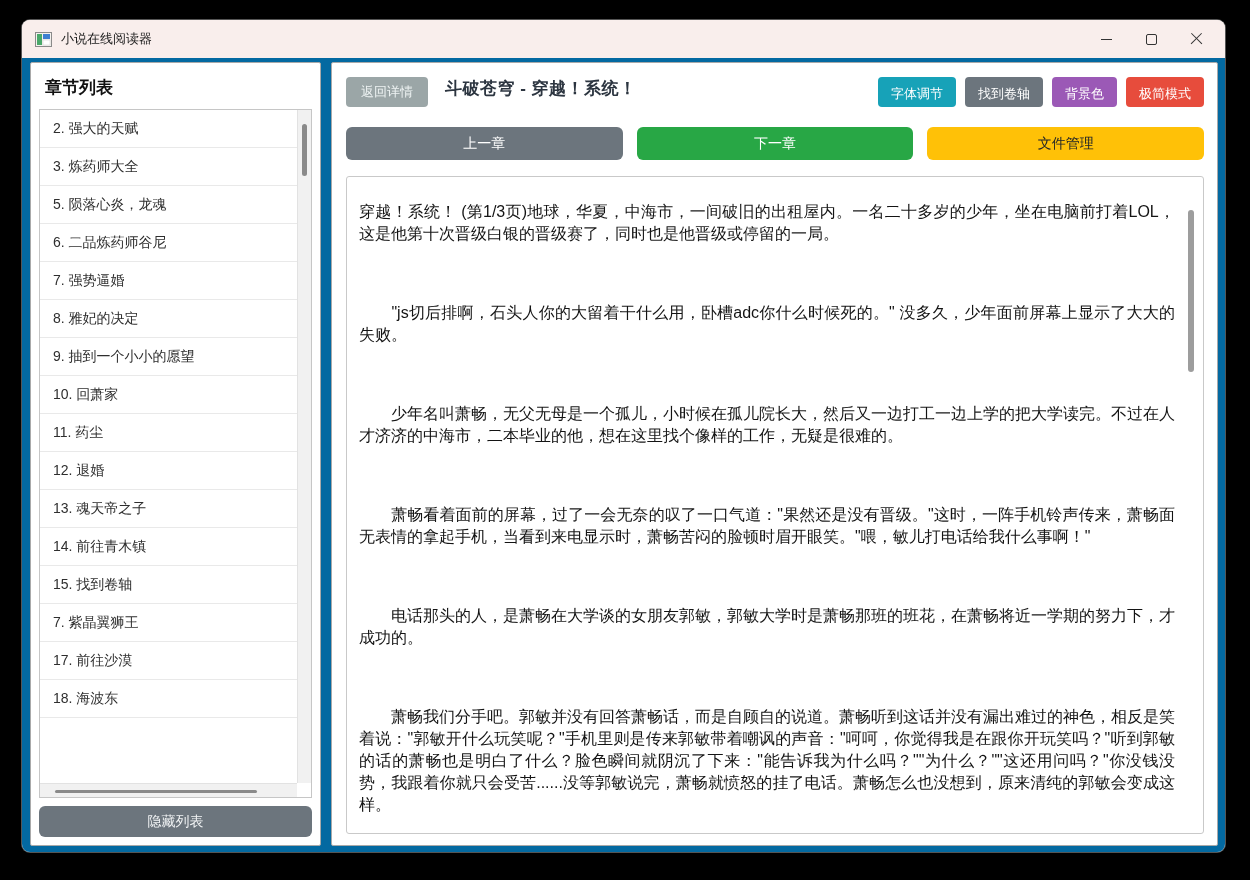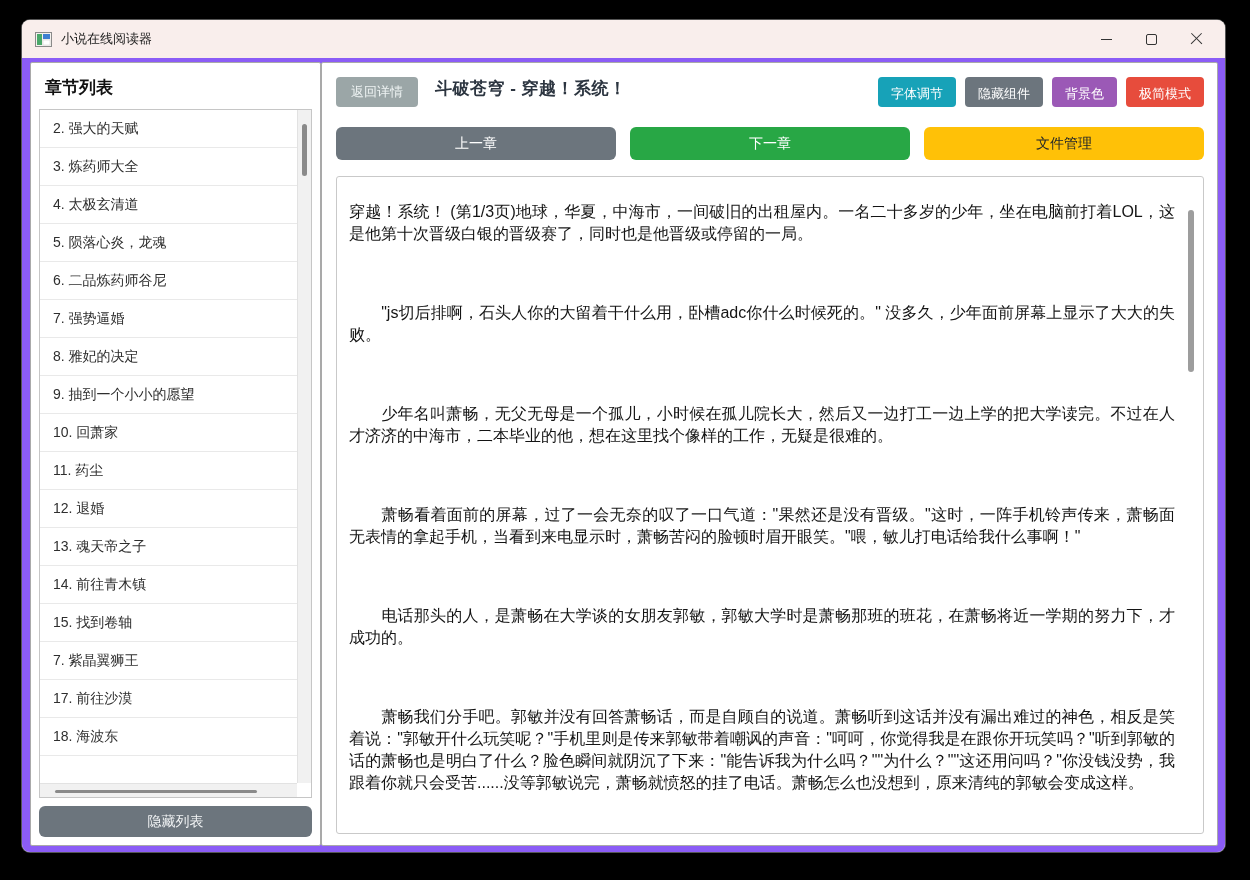--- a/index.html
+++ b/index.html
@@ -33,21 +33,21 @@
   .glyph-max { width: 11px; height: 11px; border: 1.4px solid #333; border-radius: 2px; display: block; }
   .glyph-close { position: relative; width: 13px; height: 13px; display: block; }
   .glyph-close::before, .glyph-close::after {
     content: ""; position: absolute; left: -1px; top: 5.5px; width: 15px; height: 1.4px;
     background: #333;
   }
   .glyph-close::before { transform: rotate(45deg); }
   .glyph-close::after { transform: rotate(-45deg); }
 
   
-  .main { flex: 1; min-height: 0; display: flex; padding: 4px 7px 6px 8px; gap: 0; background: #8b5cf6; }
+  .main { flex: 1; min-height: 0; display: flex; padding: 4px 7px 6px 8px; gap: 10px; background: #0369a1; }
 
   
   .left-panel {
     width: 291px; flex: none; border: 1px solid #a9a9a9; border-radius: 2px;
     padding: 8px; display: flex; flex-direction: column; min-height: 0; background: #fff;
   }
   .panel-title { font-size: 17px; font-weight: bold; color: #111; margin: 5px 0 10px 6px; }
   .list-box {
     flex: 1; min-height: 0; border: 1px solid #c6c6c6; position: relative;
     overflow: hidden; background: #fff;
@@ -142,21 +142,20 @@
     <div class="left-panel">
       <div class="panel-title">章节列表</div>
       <div class="list-box">
         <div class="chapters">
 
 
             <div class="chapter-item">2. 强大的天赋</div>
 
             <div class="chapter-item">3. 炼药师大全</div>
 
-            <div class="chapter-item">4. 太极玄清道</div>
 
             <div class="chapter-item">5. 陨落心炎，龙魂</div>
 
             <div class="chapter-item">6. 二品炼药师谷尼</div>
 
             <div class="chapter-item">7. 强势逼婚</div>
 
             <div class="chapter-item">8. 雅妃的决定</div>
 
             <div class="chapter-item">9. 抽到一个小小的愿望</div>
@@ -192,21 +191,21 @@
 
     <div class="right-panel">
 
       <div class="reader-header">
         <button class="back-btn">返回详情</button>
         <div class="reader-title">斗破苍穹 - 穿越！系统！</div>
         <span style="display:flex;gap:9px;">
 
             <button class="tool-btn" style="background: rgb(23, 162, 184);">字体调节</button>
 
-            <button class="tool-btn" style="background: rgb(108, 117, 125);">隐藏组件</button>
+            <button class="tool-btn" style="background: rgb(108, 117, 125);">找到卷轴</button>
 
             <button class="tool-btn" style="background: rgb(155, 89, 182);">背景色</button>
 
             <button class="tool-btn" style="background: rgb(231, 76, 60);">极简模式</button>
 
         </span>
       </div>
 
       <div class="nav-row">
         <button class="nav-btn nav-prev">上一章</button>

